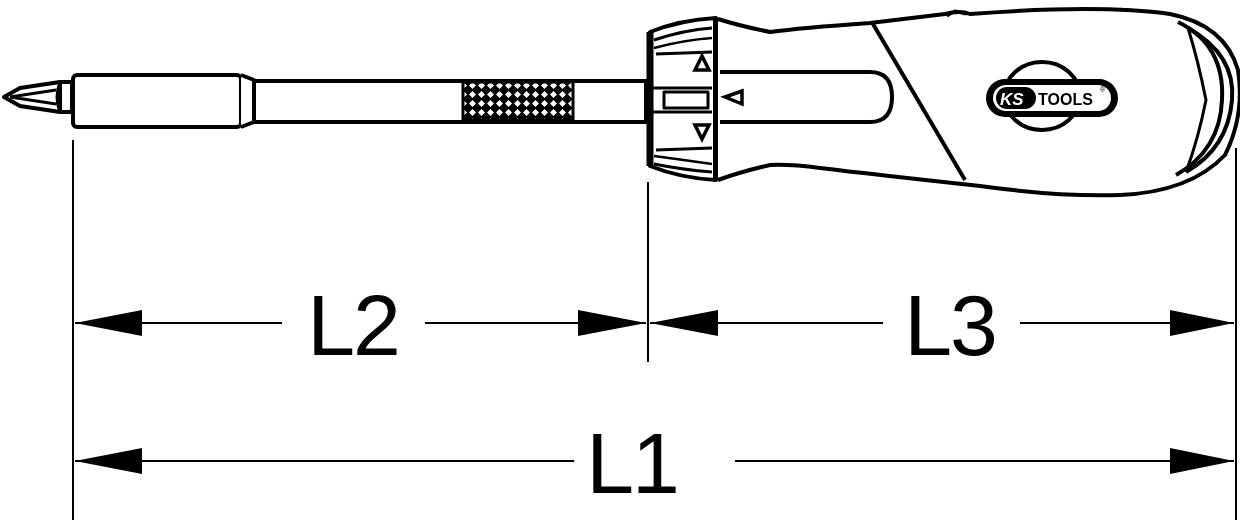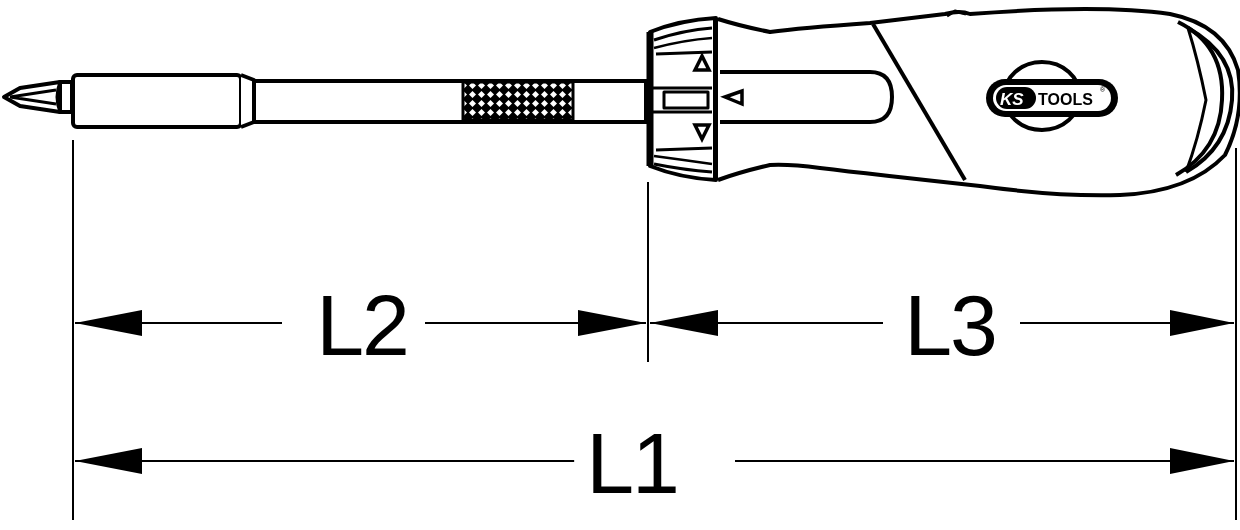--- a/index.html
+++ b/index.html
@@ -95,15 +95,15 @@
     <path d="M1234 323 L1170 310 L1170 336 Z" stroke="none"></path>
   </g>
   <g stroke="#000" stroke-width="2" fill="#000">
     <line x1="75" y1="461" x2="595" y2="461"></line>
     <line x1="735" y1="461" x2="1234" y2="461"></line>
     <path d="M75 461 L142 448 L142 474 Z" stroke="none"></path>
     <path d="M1234 461 L1170 448 L1170 474 Z" stroke="none"></path>
   </g>
 </svg>
 
-<div class="dim-label" style="left:362px; top:282px;">L2</div>
+<div class="dim-label" style="left:353px; top:282px;">L2</div>
 <div class="dim-label" style="left:950px; top:282px;">L3</div>
 <div class="dim-label" style="left:632px; top:420px;">L1</div>
 
 </body></html>

